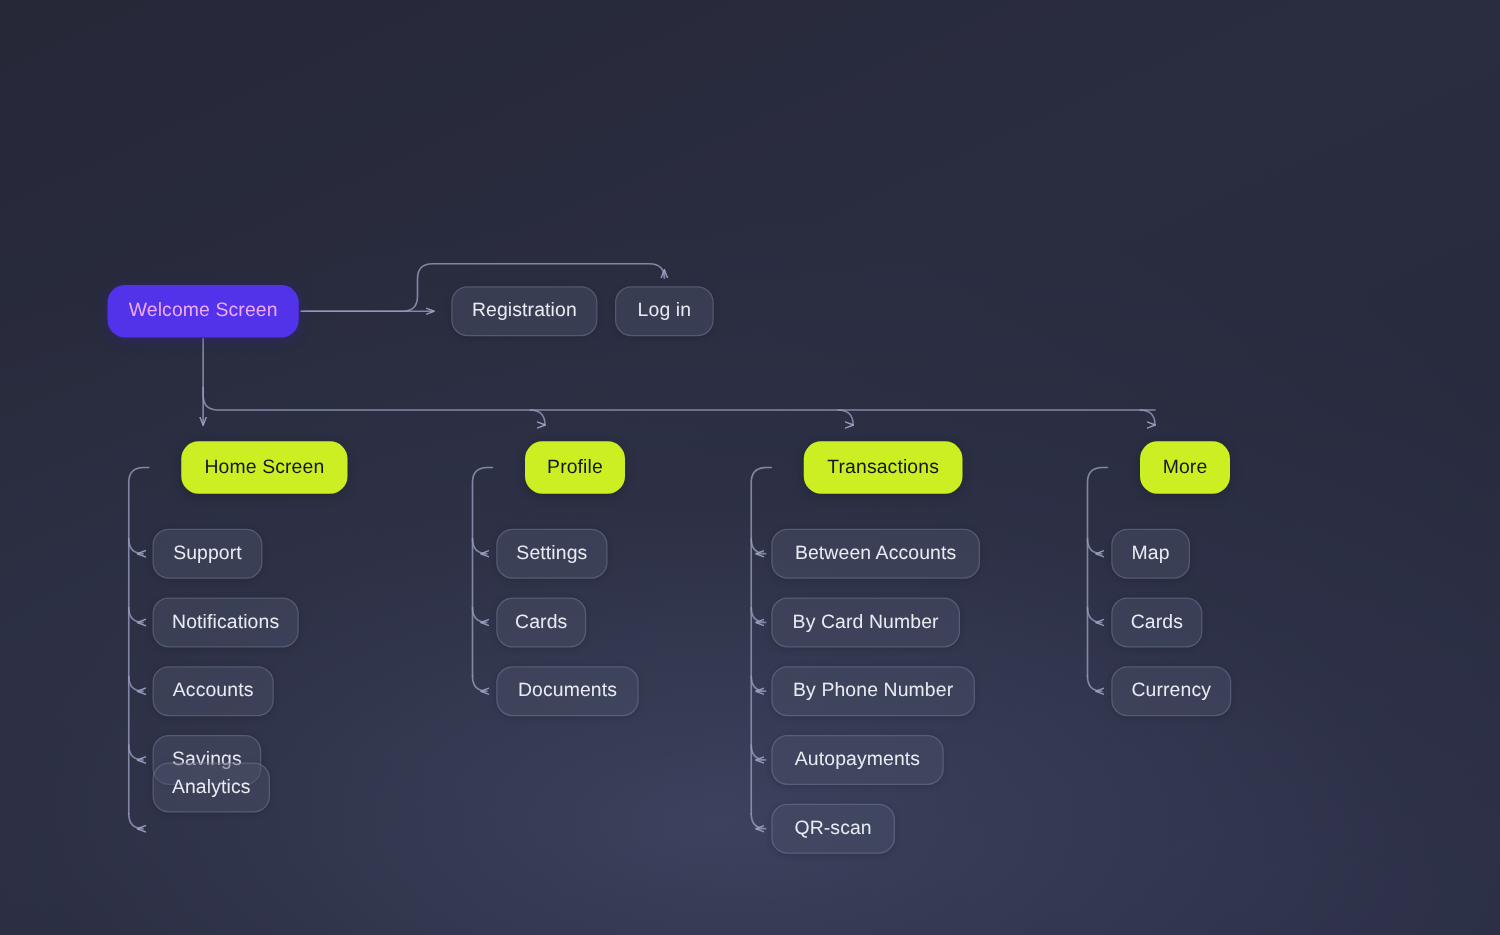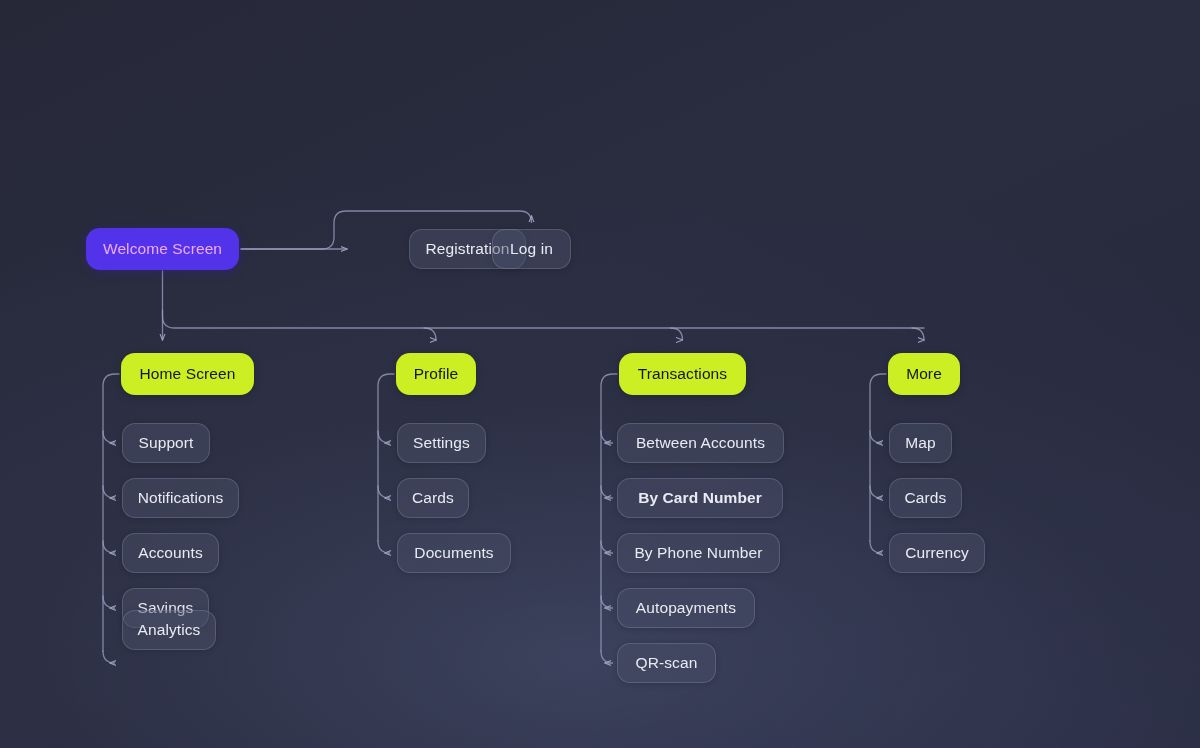--- a/index.html
+++ b/index.html
@@ -72,20 +72,21 @@
     height: 42px;
     border-radius: 14px;
   }
 
   .node.primary {
     background: #cbef22;
     color: #14161f;
     height: 42px;
     border-radius: 14px;
     box-shadow: 0 2px 9px rgba(0,0,0,0.22);
+    margin-left: 24px;
   }
 
   .node.secondary {
     background: rgba(74,80,104,0.46);
     color: #e9ebf3;
     border: 1px solid rgba(150,157,190,0.30);
     box-shadow: 0 1px 6px rgba(0,0,0,0.16);
   }
 </style>
 </head>
@@ -126,21 +127,21 @@
       <path d="M 886 374 H 882 Q 870 374 870 386 V 541" fill="none" stroke="#9a9fc0" stroke-width="1.3" stroke-opacity="0.78" stroke-linecap="round"></path>
       <path d="M 870 431 Q 870 443 882 443 H 877" fill="none" stroke="#9a9fc0" stroke-width="1.3" stroke-opacity="0.78" stroke-linecap="round" marker-end="url(#arrow)"></path>
       <path d="M 870 486 Q 870 498 882 498 H 877" fill="none" stroke="#9a9fc0" stroke-width="1.3" stroke-opacity="0.78" stroke-linecap="round" marker-end="url(#arrow)"></path>
       <path d="M 870 541 Q 870 553 882 553 H 877" fill="none" stroke="#9a9fc0" stroke-width="1.3" stroke-opacity="0.78" stroke-linecap="round" marker-end="url(#arrow)"></path>
     </svg>
 
   <div id="nodes">
       <div class="node root" style="left: 86px; top: 228px; width: 153px;">
         <span>Welcome Screen</span>
       </div>
-      <div class="node secondary" style="left: 361px; top: 229px; width: 117px; margin-left: 48px;">
+      <div class="node secondary" style="left: 361px; top: 229px; width: 117px;">
         <span>Registration</span>
       </div>
       <div class="node secondary" style="left: 492px; top: 229px; width: 79px;">
         <span>Log in</span>
       </div>
       <div class="node primary" style="left: 121px; top: 353px; width: 133px;">
         <span>Home Screen</span>
       </div>
       <div class="node secondary" style="left: 122px; top: 423px; width: 88px;">
         <span>Support</span>
@@ -168,21 +169,21 @@
       </div>
       <div class="node secondary" style="left: 397px; top: 533px; width: 114px;">
         <span>Documents</span>
       </div>
       <div class="node primary" style="left: 619px; top: 353px; width: 127px;">
         <span>Transactions</span>
       </div>
       <div class="node secondary" style="left: 617px; top: 423px; width: 167px;">
         <span>Between Accounts</span>
       </div>
-      <div class="node secondary" style="left: 617px; top: 478px; width: 166px; font-weight: bold;">
+      <div class="node secondary" style="left: 617px; top: 478px; width: 151px;">
         <span>By Card Number</span>
       </div>
       <div class="node secondary" style="left: 617px; top: 533px; width: 163px;">
         <span>By Phone Number</span>
       </div>
       <div class="node secondary" style="left: 617px; top: 588px; width: 138px;">
         <span>Autopayments</span>
       </div>
       <div class="node secondary" style="left: 617px; top: 643px; width: 99px;">
         <span>QR-scan</span>

